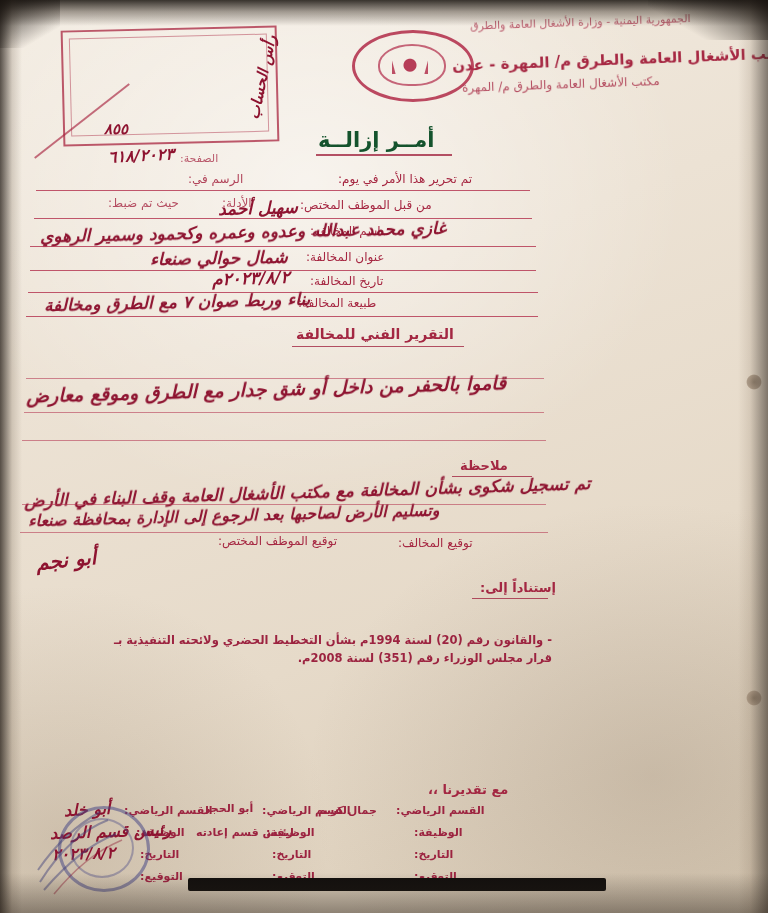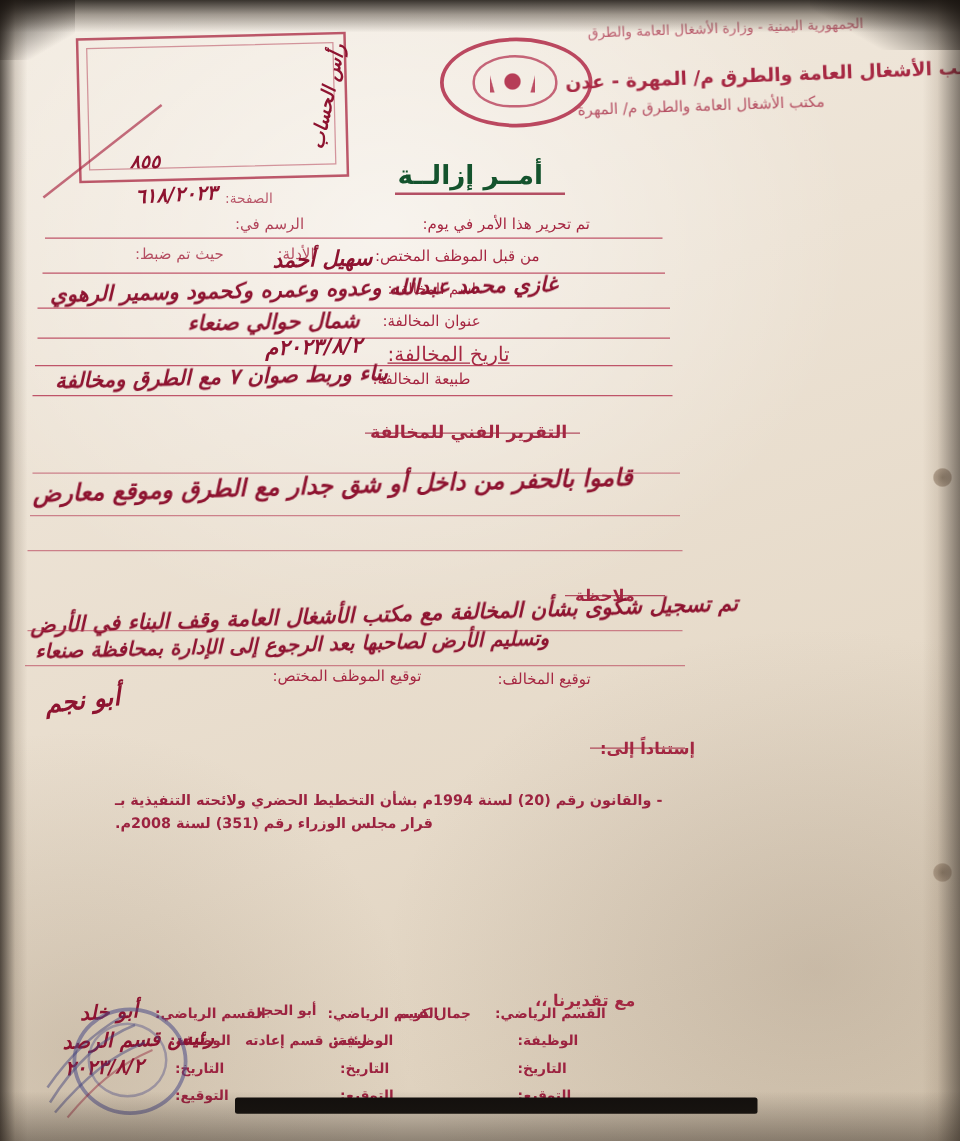--- a/index.html
+++ b/index.html
@@ -190,21 +190,20 @@
     width: 136px; height: 0;
     border-top: 2px solid #a32742;
     opacity: .8;
   }
   .section-title {
     position: absolute;
     color: #a32742;
     font-size: 13px;
     font-weight: bold;
     letter-spacing: .5px;
-    margin-top: 12px;
   }
   .section-underline {
     position: absolute;
     height: 0;
     border-top: 1.4px solid #a32742;
     opacity: .8;
   }
   .legal {
     position: absolute;
     color: #9c2340;
@@ -259,21 +258,21 @@
   <div class="rule" style="left:34px; top:218px; width:498px;"></div>
 
   <div class="ink print-thin" style="left:310px; top:224px; font-size:12px;">اسم المخالف:</div>
   <div class="ink hand blur-soft" style="left:40px; top:222px; font-size:17px; transform:rotate(-1.2deg);">غازي محمد عبدالله وعدوه وعمره وكحمود وسمير الرهوي</div>
   <div class="rule" style="left:30px; top:246px; width:506px;"></div>
 
   <div class="ink print-thin" style="left:306px; top:250px; font-size:12px;">عنوان المخالفة:</div>
   <div class="ink hand blur-soft" style="left:150px; top:248px; font-size:17px; transform:rotate(-1deg);">شمال حوالي صنعاء</div>
   <div class="rule" style="left:30px; top:270px; width:506px;"></div>
 
-  <div class="ink print-thin" style="left:310px; top:274px; font-size:16px;text-decoration:underline;">تاريخ المخالفة:</div>
+  <div class="ink print-thin" style="left:310px; top:274px; font-size:12px;">تاريخ المخالفة:</div>
   <div class="ink hand" style="left:212px; top:268px; font-size:17px; transform:rotate(-2deg);">٢٠٢٣/٨/٢م</div>
   <div class="rule" style="left:28px; top:292px; width:510px;"></div>
 
   <div class="ink print-thin" style="left:298px; top:296px; font-size:12px;">طبيعة المخالفة:</div>
   <div class="ink hand blur-soft" style="left:44px; top:292px; font-size:17px; transform:rotate(-1.4deg);">بناء وربط صوان ٧ مع الطرق ومخالفة</div>
   <div class="rule" style="left:26px; top:316px; width:512px;"></div>
 
   <div class="section-title" style="left:296px; top:326px; font-size:14px;">التقرير الفني للمخالفة</div>
   <div class="section-underline" style="left:292px; top:346px; width:172px;"></div>
 
@@ -290,21 +289,21 @@
   <div class="ink hand blur-soft" style="left:28px; top:506px; font-size:16px; transform:rotate(-1.5deg);">وتسليم الأرض لصاحبها بعد الرجوع إلى الإدارة بمحافظة صنعاء</div>
   <div class="rule thin" style="left:20px; top:532px; width:528px;"></div>
 
   <div class="ink print-thin" style="left:398px; top:536px; font-size:12px;">توقيع المخالف:</div>
   <div class="ink print-thin" style="left:218px; top:534px; font-size:12px;">توقيع الموظف المختص:</div>
   <div class="ink hand" style="left:36px; top:548px; font-size:20px; transform:rotate(-6deg);">أبو نجم</div>
 
   <div class="section-title" style="left:480px; top:580px; font-size:13px;">إستناداً إلى:</div>
   <div class="section-underline" style="left:472px; top:598px; width:76px;"></div>
 
-  <div class="legal" style="left:92px; top:632px; white-space:normal; width:460px; text-align:left; line-height:1.55;">- والقانون رقم (20) لسنة 1994م بشأن التخطيط الحضري ولائحته التنفيذية بـ قرار مجلس الوزراء رقم (351) لسنة 2008م.</div>
+  <div class="legal" style="left:92px; top:632px; white-space:normal; width:460px; text-align:right; line-height:1.55;">- والقانون رقم (20) لسنة 1994م بشأن التخطيط الحضري ولائحته التنفيذية بـ قرار مجلس الوزراء رقم (351) لسنة 2008م.</div>
   <div class="section-title" style="left:428px; top:782px; font-size:13px;">مع تقديرنا ،،</div>
 
   <div class="footer-line" style="left:396px; top:804px;">القسم الرياضي:</div>
   <div class="footer-line" style="left:318px; top:804px;">جمال كريم</div>
   <div class="footer-line" style="left:414px; top:826px;">الوظيفة:</div>
   <div class="footer-line" style="left:414px; top:848px;">التاريخ:</div>
   <div class="footer-line" style="left:414px; top:870px;">التوقيع:</div>
 
   <div class="footer-line" style="left:262px; top:804px;">القسم الرياضي:</div>
   <div class="footer-line" style="left:204px; top:802px;">أبو الحجر</div>

